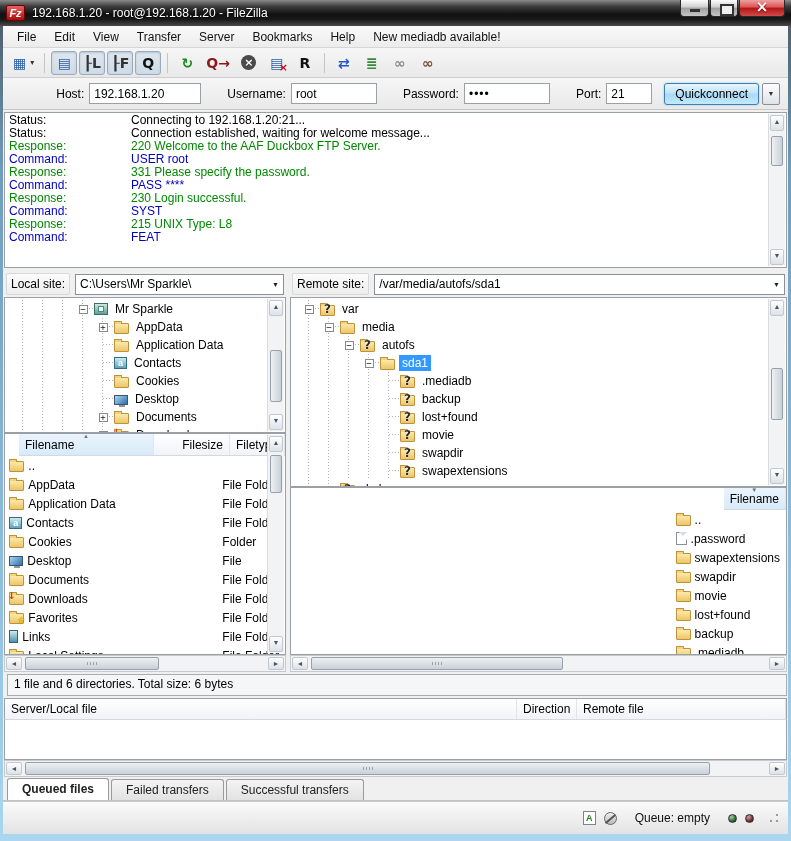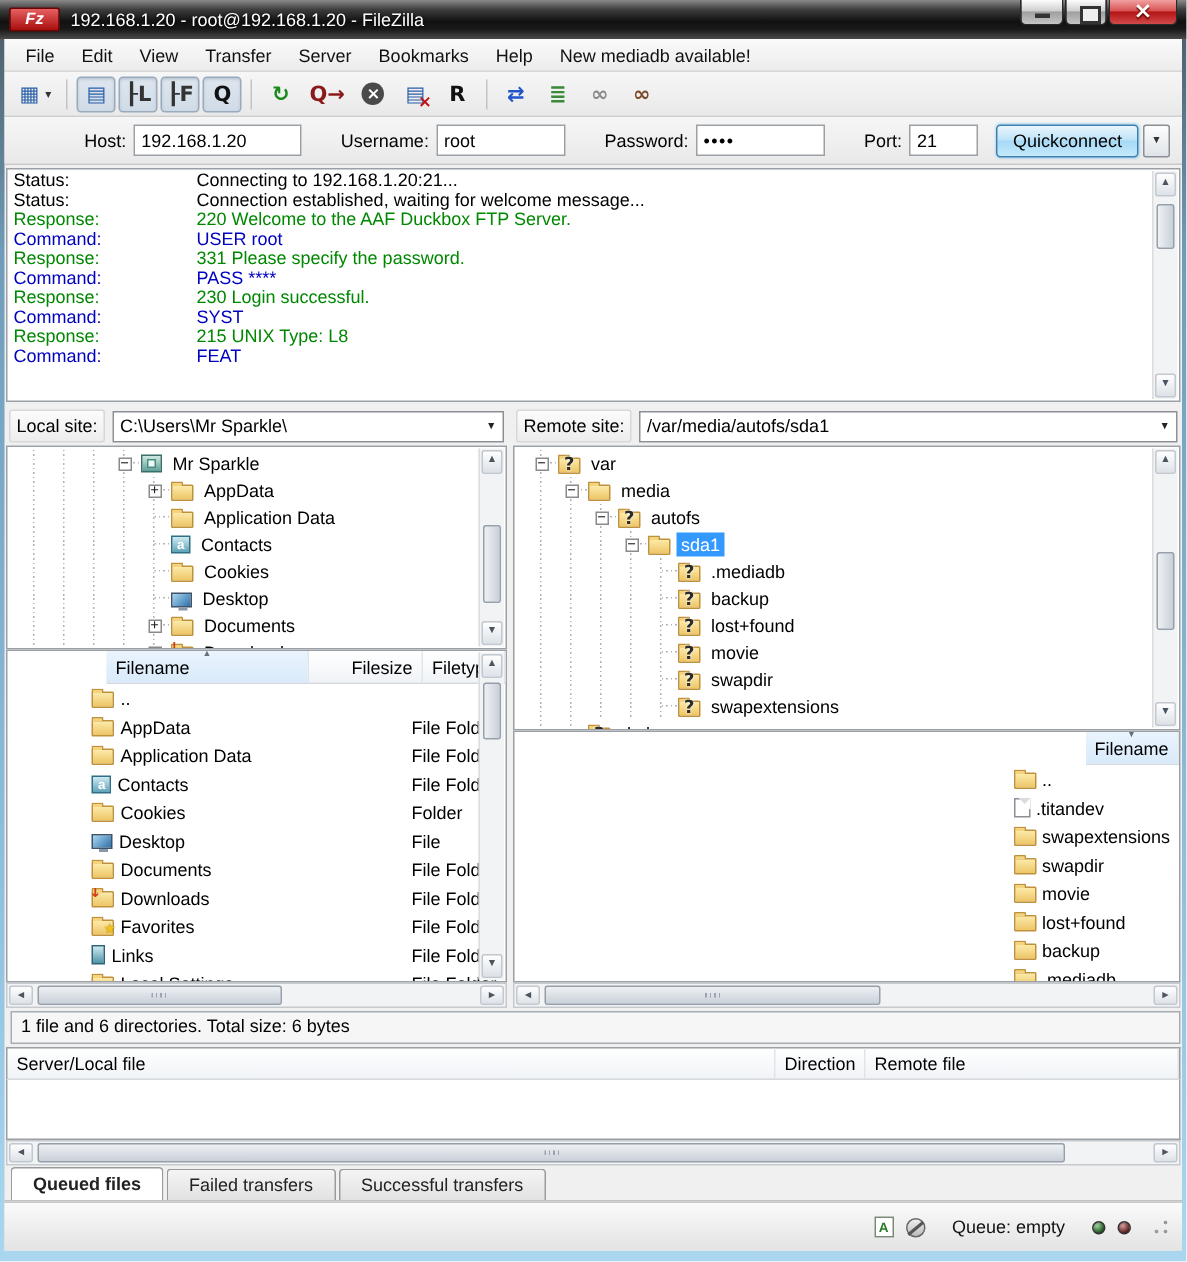--- a/index.html
+++ b/index.html
@@ -4,21 +4,21 @@
 <style>
   * { box-sizing: border-box; margin: 0; padding: 0; }
   html,body { width:791px; height:841px; overflow:hidden; background:#fff;
               font-family:"Liberation Sans", sans-serif; }
   .window { position:relative; width:791px; height:841px;
             background:linear-gradient(#4a565e 0%, #6f9cba 20%, #8fc0de 70%, #aad6ef 100%); }
 
   
   .titlebar { height:26px; display:flex; align-items:center; padding:0 6px;
               background:linear-gradient(#8a8a8a 0%, #3c3c3c 25%, #111 55%, #191919 75%, #4a4a4a 100%); }
-  .fz-badge { width:34px; height:16px; flex:none; border:1px solid #6a0505; border-radius:2px;
+  .fz-badge { width:19px; height:16px; flex:none; border:1px solid #6a0505; border-radius:2px;
               background:linear-gradient(#e86060,#a80f0f); color:#fff; font:bold 11px/14px "Liberation Sans",sans-serif;
               text-align:center; font-style:italic; }
   .title-text { color:#fff; font-size:12px; margin-left:7px; flex:1; text-shadow:0 1px 2px #000;
                 white-space:nowrap; overflow:hidden; }
   .winbtns { display:flex; gap:1px; align-self:flex-start; margin-top:0; }
   .wbtn { height:17px; border:1px solid #2a2a2a; border-top:none; border-radius:0 0 4px 4px;
           background:linear-gradient(#fdfdfd,#cfcfcf 45%,#9f9f9f 50%,#c5c5c5); position:relative; }
   .wbtn.min{ width:29px; } .wbtn.max{ width:28px; }
   .wbtn.close{ width:46px; background:linear-gradient(#f0a0a0,#d95454 45%,#b31515 50%,#d24a4a); }
   .wbtn.min::after{ content:""; position:absolute; left:9px; bottom:4px; width:10px; height:3px; background:#333; }
@@ -87,21 +87,21 @@
   .hscroll .sbtn{ width:16px; height:13px; }
   .htrack { flex:1; position:relative; }
   .hthumb { position:absolute; top:1px; bottom:1px; border:1px solid #96a0ab; border-radius:2px;
             background:linear-gradient(#eef1f4,#c9d0d8); }
   .hthumb::after{ content:""; position:absolute; left:50%; top:4px; bottom:4px; width:10px; transform:translateX(-50%);
                   background:repeating-linear-gradient(to right,#9aa4af 0 1px,transparent 1px 3px); }
   .hthumb.w-med{ left:2px; width:55%; } .hthumb.w-wide{ left:2px; width:92%; }
 
   
   .main { flex:1; min-height:0; display:flex; margin-top:3px; }
-  .col-left { width:335px; flex:none; display:flex; flex-direction:column; padding:0 0 0 1px; }
+  .col-left { width:283px; flex:none; display:flex; flex-direction:column; padding:0 0 0 1px; }
   .col-split { width:4px; flex:none; }
   .col-right { flex:1; min-width:0; display:flex; flex-direction:column; padding-right:1px; }
 
   .site-row { height:26px; flex:none; display:flex; align-items:center; gap:5px; padding:0 2px; font-size:12px; }
   .site-label { white-space:nowrap; padding:3px 4px; border:1px solid #d8d8d8; border-radius:2px;
                 background:linear-gradient(#fcfcfc,#ededed); }
   .combo { flex:1; height:21px; min-width:0; border:1px solid #8b9097; background:#fff; display:flex; align-items:center; }
   .combo input { flex:1; min-width:0; border:none; outline:none; font:12px "Liberation Sans",sans-serif; padding:0 4px; background:transparent; }
   .combo-arrow { width:15px; align-self:stretch; display:flex; align-items:center; justify-content:center; }
   .combo-arrow::after{ content:"▼"; font-size:7px; color:#222; }
@@ -682,21 +682,21 @@
           <div class="list-body" id="remote-list-body">
               <div class="file-row">
                 <div class="fcell c-full">
                   <span class="i i-folder"></span>
                   <span>..</span>
                 </div>
               </div>
               <div class="file-row">
                 <div class="fcell c-full">
                   <span class="i i-file"></span>
-                  <span>.titandev</span>
+                  <span>.password</span>
                 </div>
               </div>
               <div class="file-row">
                 <div class="fcell c-full">
                   <span class="i i-folder"></span>
                   <span>swapextensions</span>
                 </div>
               </div>
               <div class="file-row">
                 <div class="fcell c-full">

